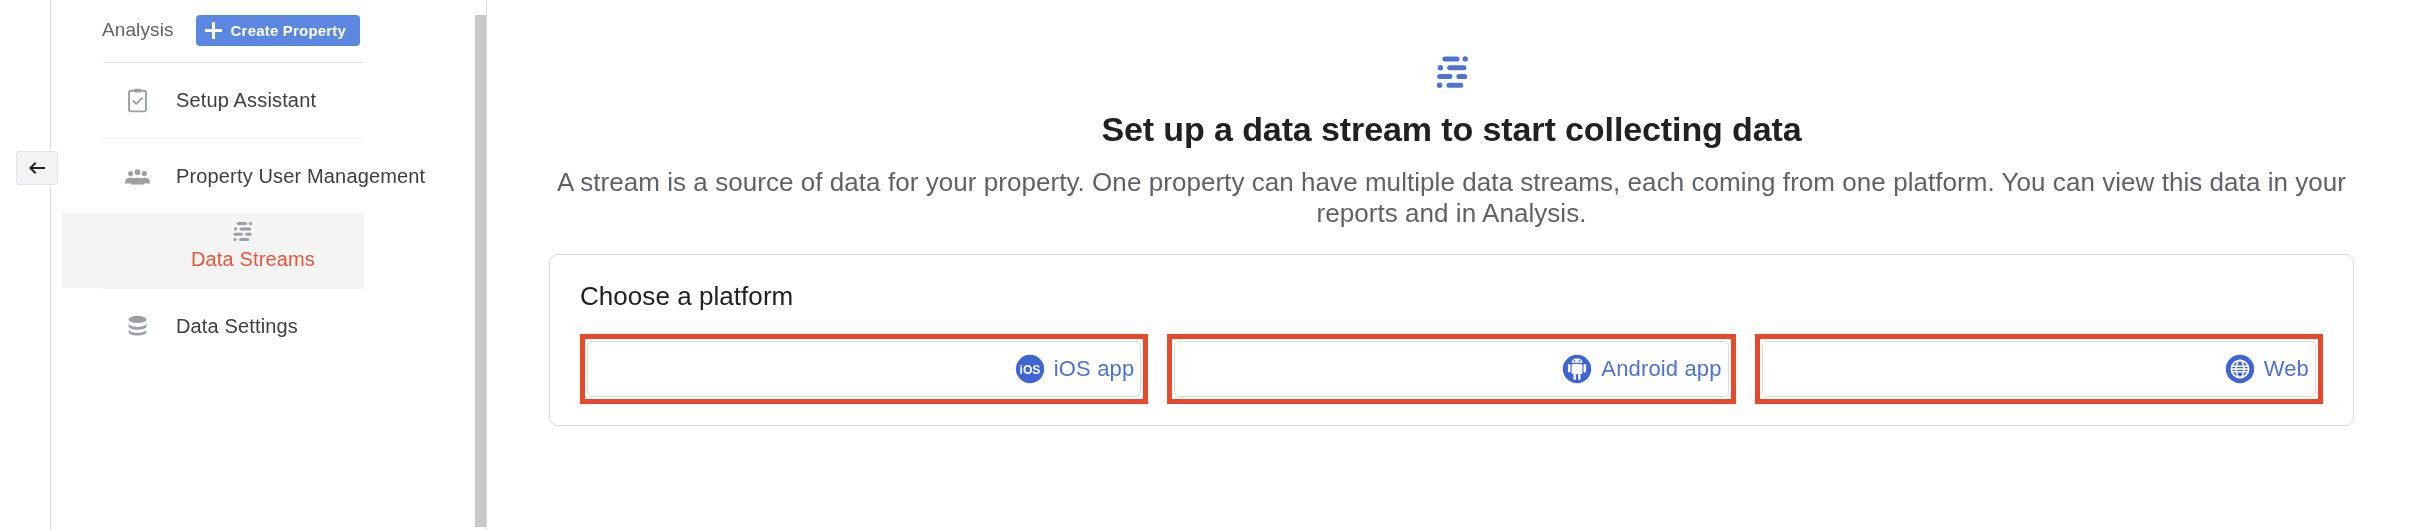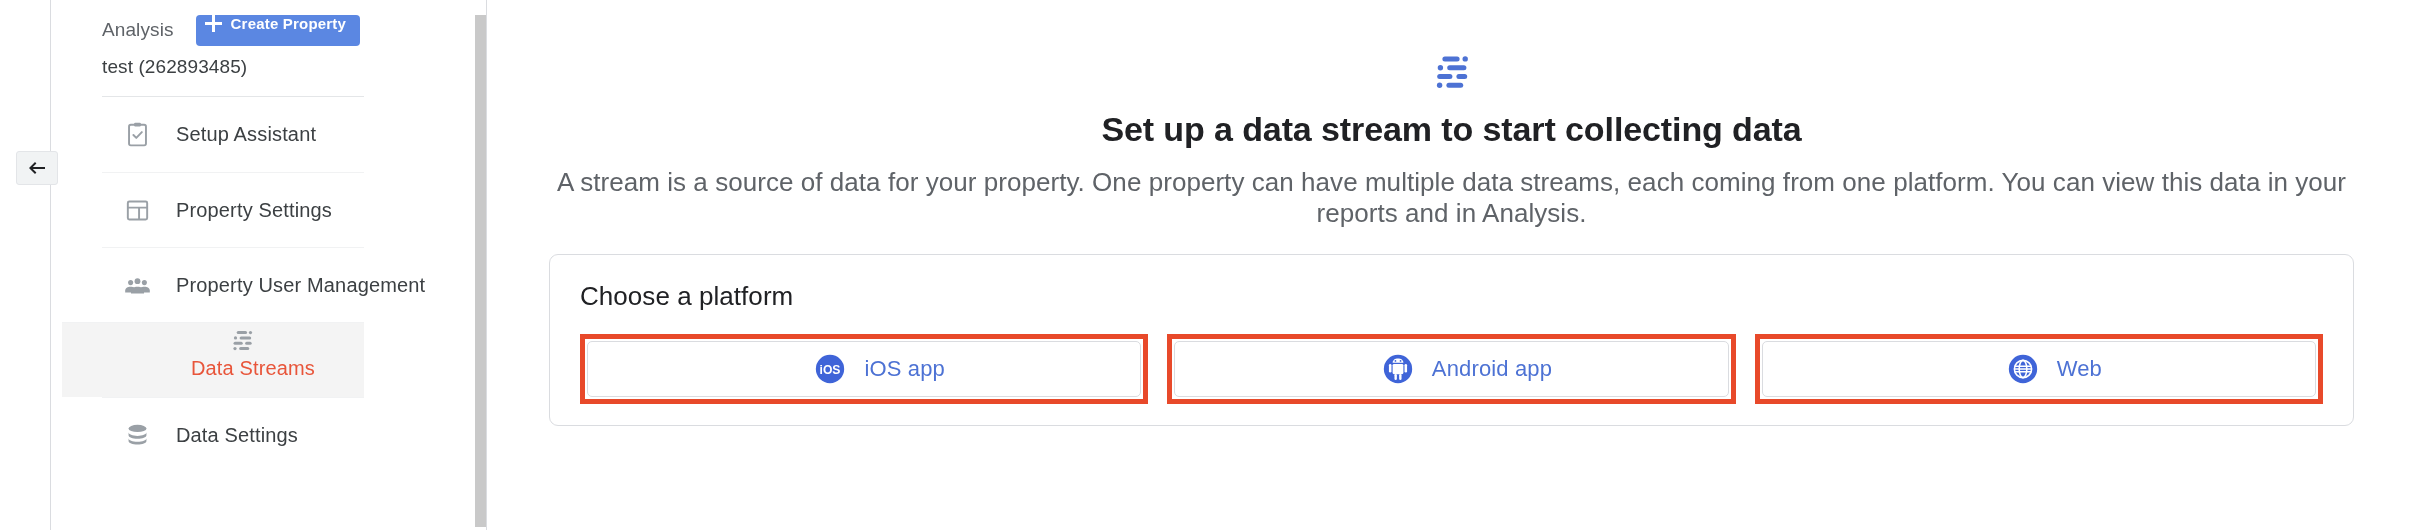--- a/index.html
+++ b/index.html
@@ -77,21 +77,21 @@
   }
   .create-btn {
     margin-left: 22px;
     height: 31px;
     background: #5b87e2;
     color: #ffffff;
     border: none;
     border-radius: 4px;
     padding: 0 14px 0 9px;
     display: inline-flex;
-    align-items: flex-start;
+    align-items: center;
     gap: 9px;
     font-size: 15px;
     font-weight: bold;
     letter-spacing: .2px;
     cursor: pointer;
     font-family: "Liberation Sans", sans-serif;
     white-space: nowrap;
   }
   .create-btn .plus {
     display: inline-block;
@@ -252,22 +252,22 @@
   }
 
   .platform-btn {
     width: 100%;
     height: 56px;
     border: 1px solid #dadce0;
     border-radius: 5px;
     background: #ffffff;
     display: flex;
     align-items: center;
-    justify-content: center;
-    gap: 17px;
+    justify-content: flex-end;
+    gap: 7px;
     cursor: pointer;
     box-sizing: border-box;
     font-family: "Liberation Sans", sans-serif;
     padding-left: 36px;
   }
   .platform-label {
     font-size: 22px;
     color: #4d72d4;
     letter-spacing: .15px;
   }
@@ -290,46 +290,36 @@
   <div class="sidebar">
 
     <div class="prop-header">
       <span class="prop-label">Analysis</span>
       <button class="create-btn">
         <span class="plus"></span>
         <span>Create Property</span>
       </button>
     </div>
 
-    <div class="prop-name">test (262893485)</div>
 
     <div class="nav-divider"></div>
 
     <div class="nav">
 
       <div class="nav-item">
         <span class="nav-icon">
           <svg width="29" height="29" viewBox="0 0 24 24" fill="none" stroke="#9aa0a6" stroke-width="1.6">
             <rect x="5" y="4" width="14" height="17" rx="1.5"></rect>
             <rect x="9.2" y="2.2" width="5.6" height="3.2" rx="1" fill="#9aa0a6" stroke="none"></rect>
             <path d="M8.6 12.4l2.4 2.4 4.6-4.8" stroke-linecap="round" stroke-linejoin="round"></path>
           </svg>
         </span>
         <span class="nav-label">Setup Assistant</span>
       </div>
 
-      <div class="nav-item">
-        <span class="nav-icon">
-          <svg width="29" height="29" viewBox="0 0 24 24" fill="none" stroke="#9aa0a6" stroke-width="1.6">
-            <rect x="4" y="4.5" width="16" height="15" rx="1.2"></rect>
-            <path d="M4 9.6h16M13.3 9.6v9.9"></path>
-          </svg>
-        </span>
-        <span class="nav-label">Property Settings</span>
-      </div>
 
       <div class="nav-item">
         <span class="nav-icon">
           <svg width="29" height="29" viewBox="0 0 24 24" fill="#9aa0a6">
             <circle cx="6.3" cy="9.6" r="2.1"></circle>
             <circle cx="12" cy="8.4" r="2.4"></circle>
             <circle cx="17.7" cy="9.6" r="2.1"></circle>
             <path d="M1.8 16.3c0-2.1 2-3.3 4.5-3.3s4.5 1.2 4.5 3.3v1.4H1.8z"></path>
             <path d="M13.2 16.3c0-2.1 2-3.3 4.5-3.3s4.5 1.2 4.5 3.3v1.4h-9z"></path>
             <path d="M6.6 17c0-2.5 2.4-4 5.4-4s5.4 1.5 5.4 4v1.6H6.6z"></path>

